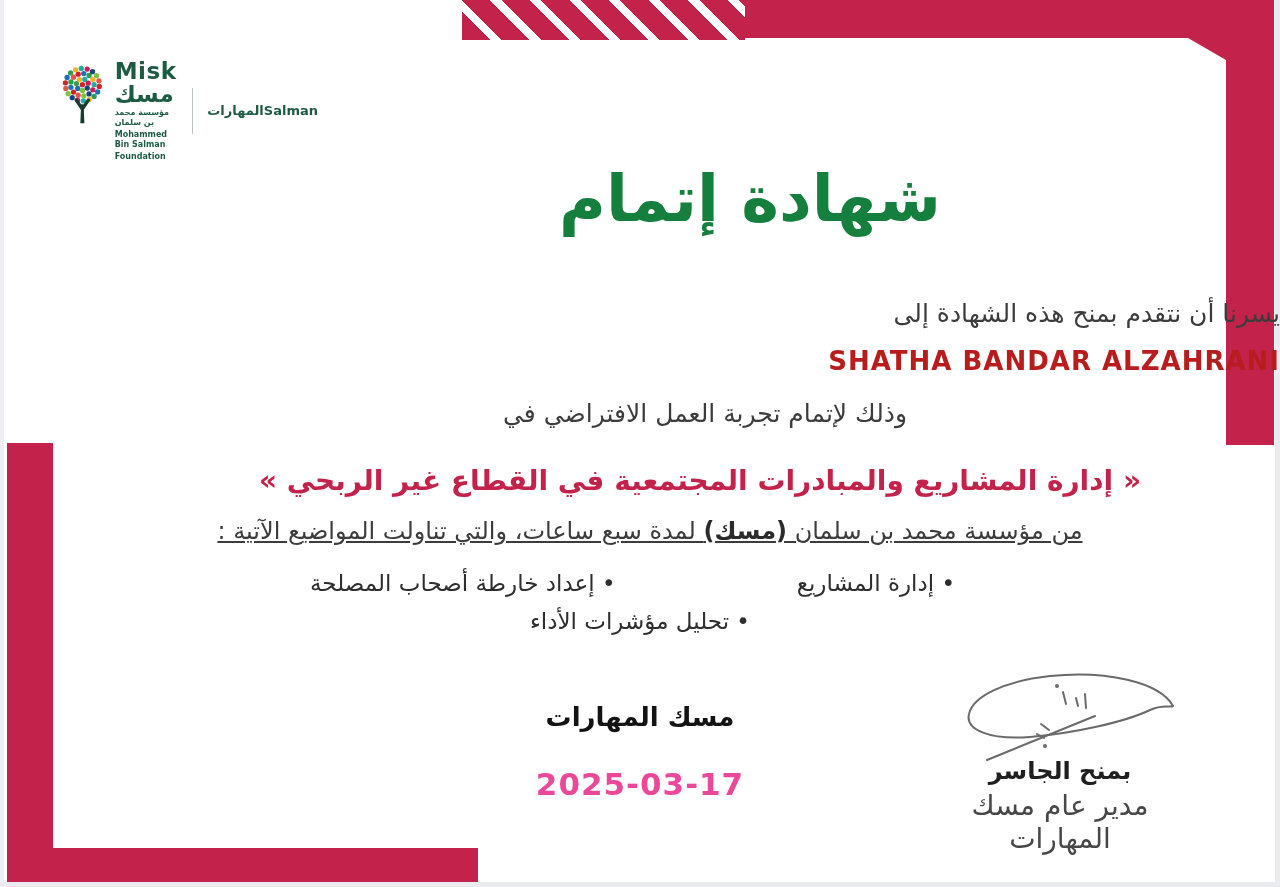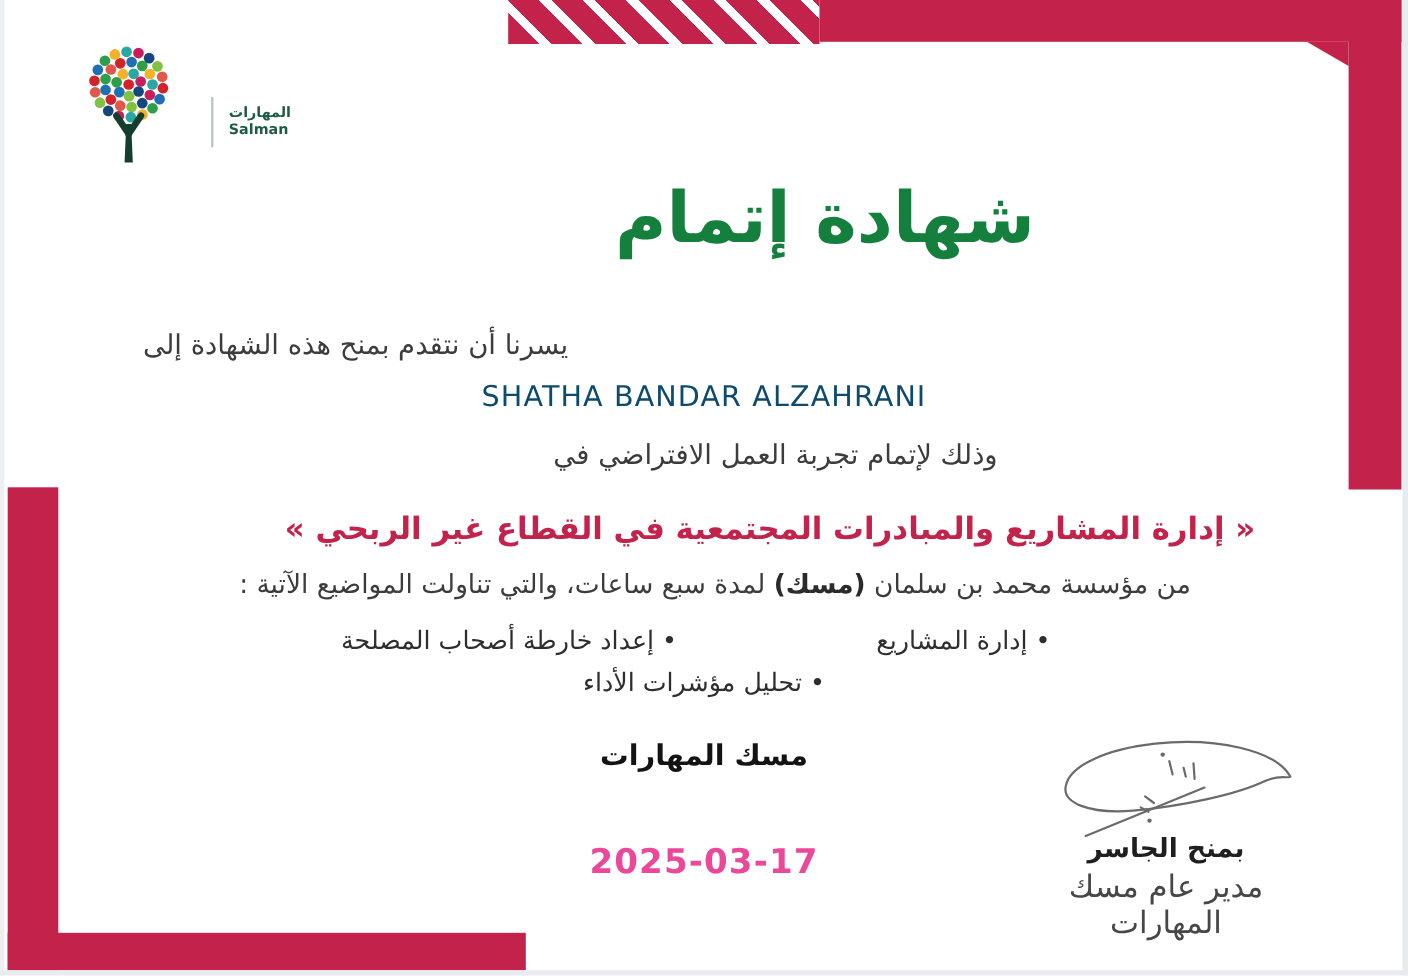--- a/index.html
+++ b/index.html
@@ -23,42 +23,42 @@
   .edge-left{left:0;top:0;width:4px;height:887px;background:#edeff3;}
   .edge-right{left:1275px;top:0;width:5px;height:887px;background:#e9ebef;}
   .edge-bottom{left:0;top:882px;width:1280px;height:5px;background:#e9ebef;}
   
   .logo{left:58px;top:44px;width:260px;height:100px;display:flex;align-items:center;gap:8px;}
   .logo svg{display:block;}
   .brand-col{display:flex;flex-direction:column;line-height:1;margin-top:34px;}
   .brand-main{font-size:23px;font-weight:bold;color:#1E5B45;letter-spacing:0.5px;}
   .brand-sub{font-size:8px;color:#1E5B45;margin-top:2px;line-height:1.25;font-weight:bold;}
   .logo-divider{width:2px;height:46px;background:#b9c4c0;margin:34px 6px 0 8px;}
-  .unit-col{display:flex;flex-direction:column;line-height:1.25;margin-top:34px;}
+  .unit-col{display:flex;flex-direction:row;line-height:1.25;margin-top:34px;}
   .unit-ar{font-size:13px;font-weight:bold;color:#1E5B45;}
   .unit-en{font-size:13px;font-weight:bold;color:#1E5B45;}
   
   .title{top:162px;left:220px;right:0;text-align:center;
     font-size:64px;font-weight:bold;color:#15803d;}
-  .intro{top:299px;left:130px;right:0;text-align:left;
+  .intro{top:299px;left:130px;right:0;text-align:right;
     font-size:25px;color:#3c3c3c;direction:rtl;}
-  .recipient{top:346px;left:0;right:0;text-align:center;
-    font-size:26px;font-weight:normal;color:#0c4a6e;letter-spacing:1px;}
+  .recipient{top:346px;left:0;right:0;text-align:right;
+    font-size:26px;font-weight:bold;color:#b91c1c;letter-spacing:1px;}
   .reason{top:399px;left:130px;right:0;text-align:center;
     font-size:25px;color:#3c3c3c;direction:rtl;}
   .program{top:444px;left:120px;right:0;text-align:center;
     font-size:28px;font-weight:bold;color:#C3234B;direction:rtl;margin-top:20px;}
   .provider{top:517px;left:20px;right:0;text-align:center;
-    font-size:24px;color:#3c3c3c;direction:rtl;}
+    font-size:24px;color:#3c3c3c;direction:rtl;text-decoration:underline;}
   .provider b{color:#2b2b2b;}
   .topic{font-size:23px;color:#2e2e2e;direction:rtl;white-space:nowrap;}
   .topic-1{top:570px;right:325px;}
   .topic-2{top:570px;left:310px;}
   .topic-3{top:608px;left:0;right:0;text-align:center;}
-  .issuer{top:672px;left:0;right:0;text-align:center;
+  .issuer{top:702px;left:0;right:0;text-align:center;
     font-size:26px;font-weight:bold;color:#131313;direction:rtl;}
   .date{top:766px;left:0;right:0;text-align:center;
     font-size:31px;font-weight:bold;color:#ec4899;letter-spacing:1px;}
   
   .sig-draw{left:945px;top:664px;width:250px;height:100px;}
   .sig-name{top:757px;left:930px;width:260px;text-align:center;
     font-size:24px;font-weight:bold;color:#1f1f1f;direction:rtl;}
   .sig-role{top:789px;left:930px;width:260px;text-align:center;
     font-size:28px;color:#474747;direction:rtl;}
 </style>
@@ -115,20 +115,26 @@
         <circle cx="25.0" cy="74.1" r="6.5" fill="#7FC241"></circle>
         <circle cx="19.2" cy="61.4" r="6.5" fill="#E2574C"></circle>
         <circle cx="18.3" cy="47.5" r="6.5" fill="#D2232A"></circle>
         <circle cx="22.4" cy="34.2" r="6.5" fill="#1F6FB5"></circle>
         <circle cx="31.0" cy="23.1" r="6.5" fill="#2F9E49"></circle>
       </g>
     <path d="M55 147 L57 100 L63 100 L65 147 Z" fill="#143D2E"></path>
     <path d="M60 112 L45 90" stroke="#143D2E" stroke-width="8" stroke-linecap="round"></path>
     <path d="M60 112 L75 90" stroke="#143D2E" stroke-width="8" stroke-linecap="round"></path>
   </svg>
+  <div class="brand-col">
+    <span class="brand-main">Misk مسك</span>
+    <span class="brand-sub">مؤسسة محمد بن سلمان</span>
+    <span class="brand-sub">Mohammed Bin Salman</span>
+    <span class="brand-sub">Foundation</span>
+  </div>
   <div class="logo-divider"></div>
   <div class="unit-col">
     <span class="unit-ar">المهارات</span>
     <span class="unit-en">Salman</span>
   </div>
 </div>
 
 <div class="abs title">شهادة إتمام</div>
 <div class="abs intro">يسرنا أن نتقدم بمنح هذه الشهادة إلى</div>
 <div class="abs recipient">SHATHA BANDAR ALZAHRANI</div>

